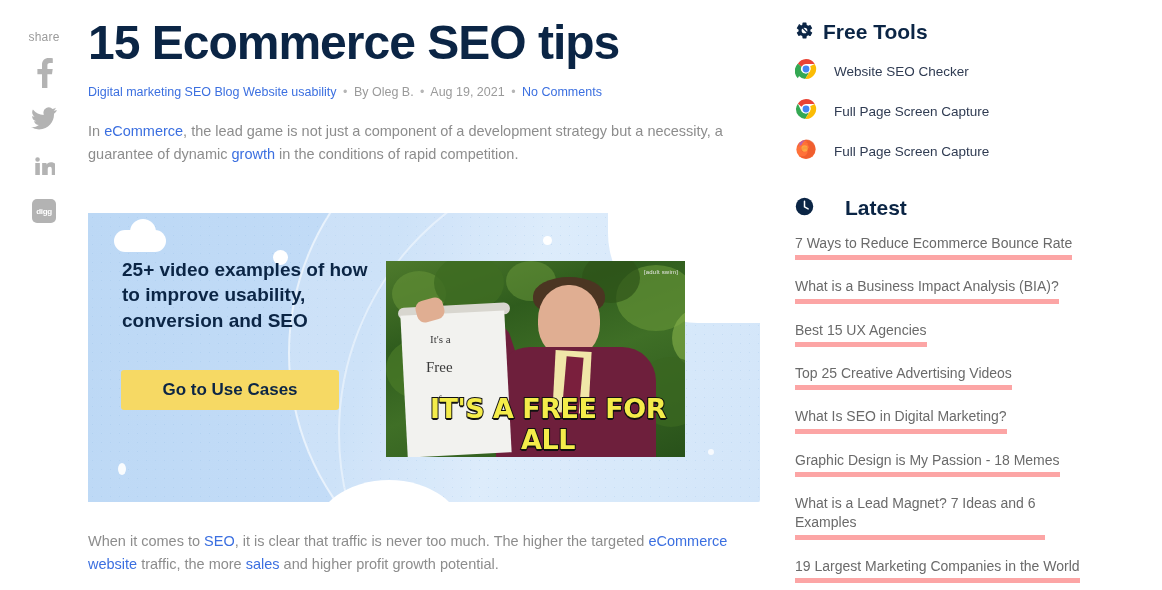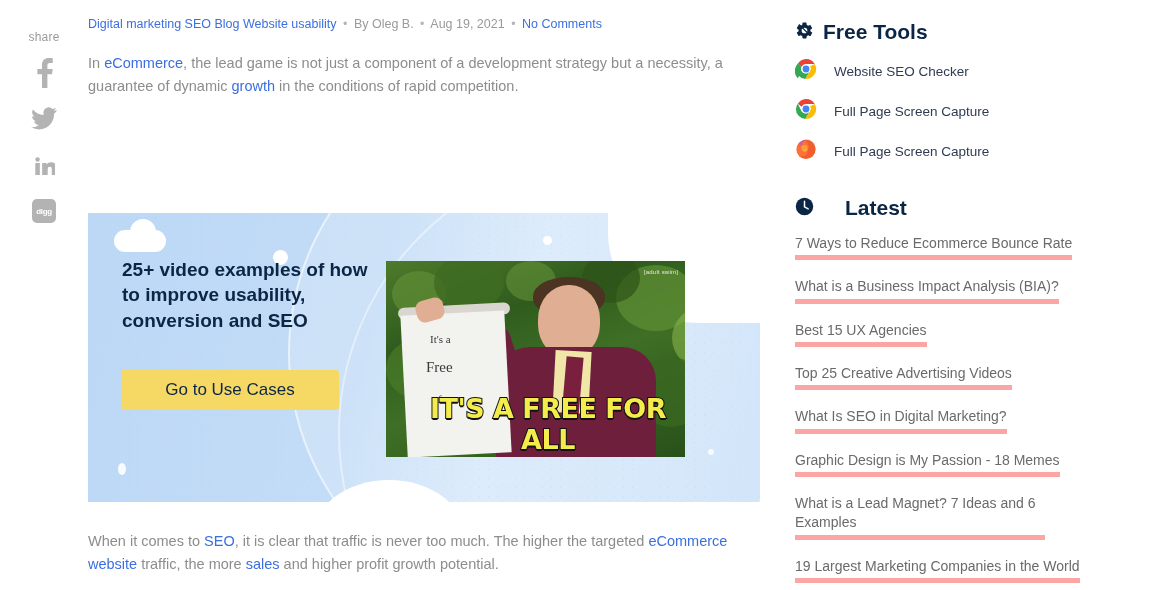--- a/index.html
+++ b/index.html
@@ -99,21 +99,21 @@
   }
 
   #promo-text {
     position:absolute; left:34px; top:44px; width:250px;
     font-size:19px; font-weight:bold; line-height:1.33; color:#0b2545;
   }
   #promo-cta {
     position:absolute; left:33px; top:157px;
     width:218px; height:40px;
     background:#f6d964; border:none; border-radius:3px;
-    color:#0b2545; font-size:17px; font-weight:normal;
+    color:#0b2545; font-size:17px; font-weight:bold;
     font-family:"Liberation Sans", sans-serif;
     cursor:pointer;
   }
 
   
   #gif {
     position:absolute; left:298px; top:48px; width:299px; height:196px;
     overflow:hidden;
     background:linear-gradient(160deg,#4e7a2c 0%,#2f5c1d 30%,#3f6f26 55%,#28511a 100%);
   }
@@ -228,20 +228,21 @@
     </svg>
   </div>
 
   <div class="s-icon">
     <span class="digg-box">digg</span>
   </div>
 </div>
 
 <div id="article">
 
+  <h1 id="page-title">15 Ecommerce SEO tips</h1>
 
   <div id="meta">
     <a href="#">Digital marketing</a>
     <a href="#">SEO Blog</a>
     <a href="#">Website usability</a>
     <span class="sep">•</span>
     <span class="author">By Oleg B.</span>
     <span class="sep">•</span>
     <span class="date">Aug 19, 2021</span>
     <span class="sep">•</span>

